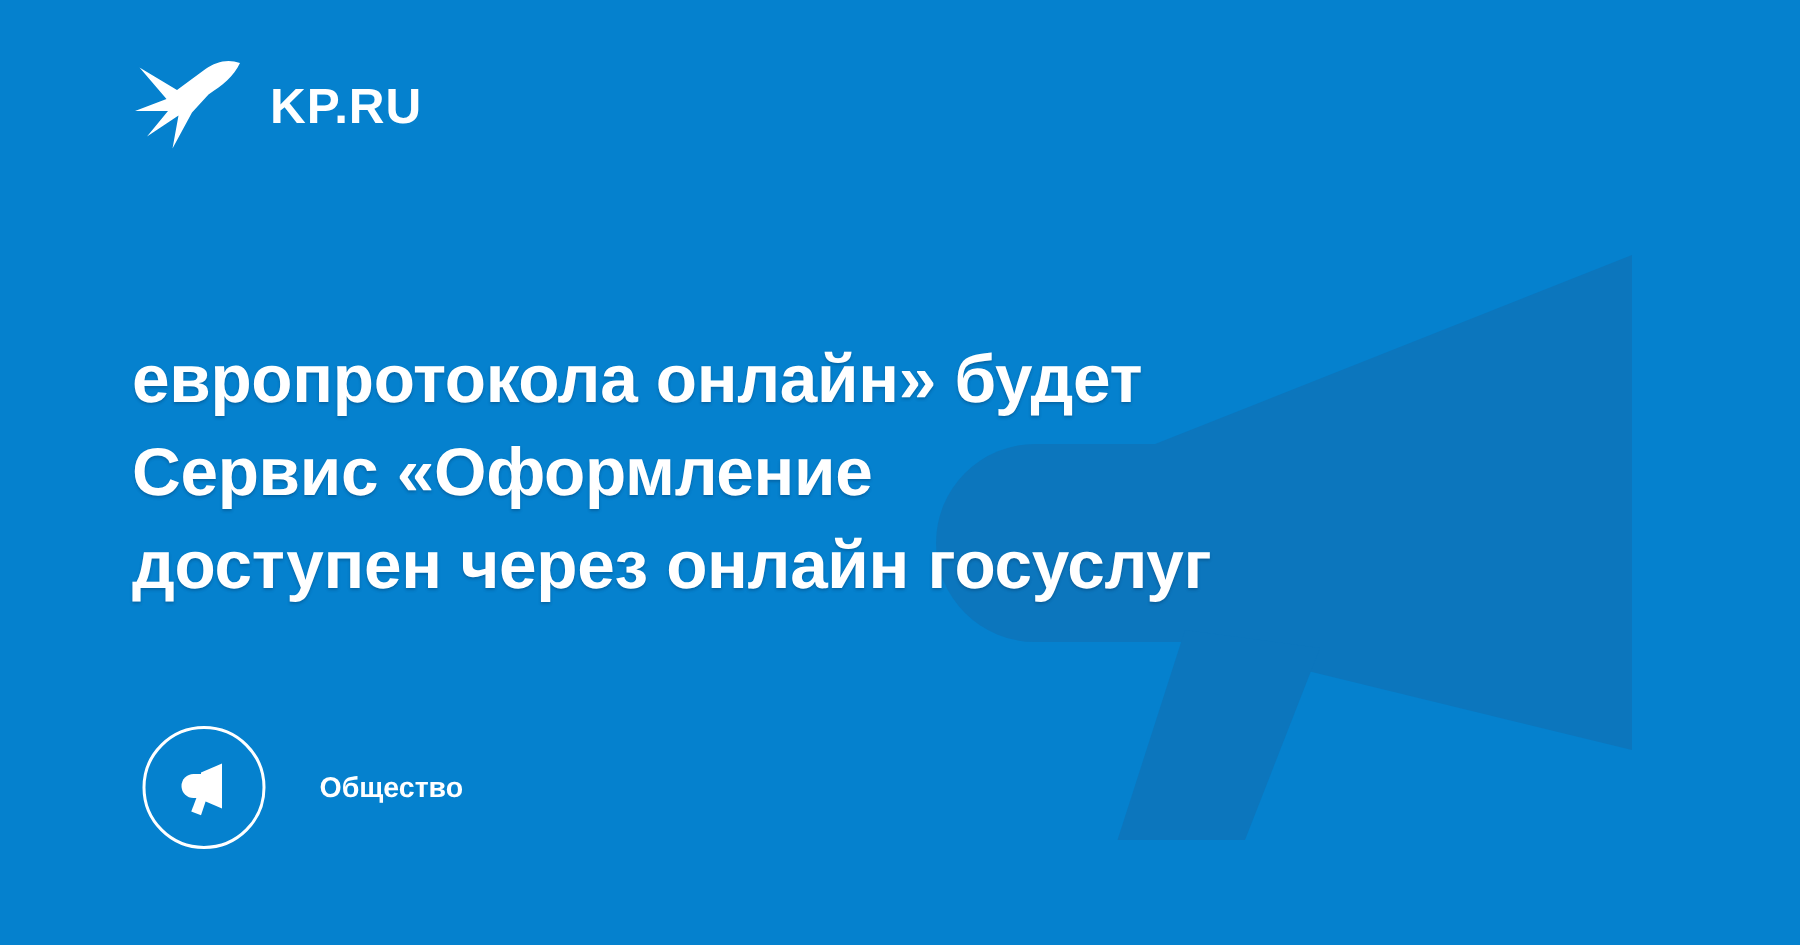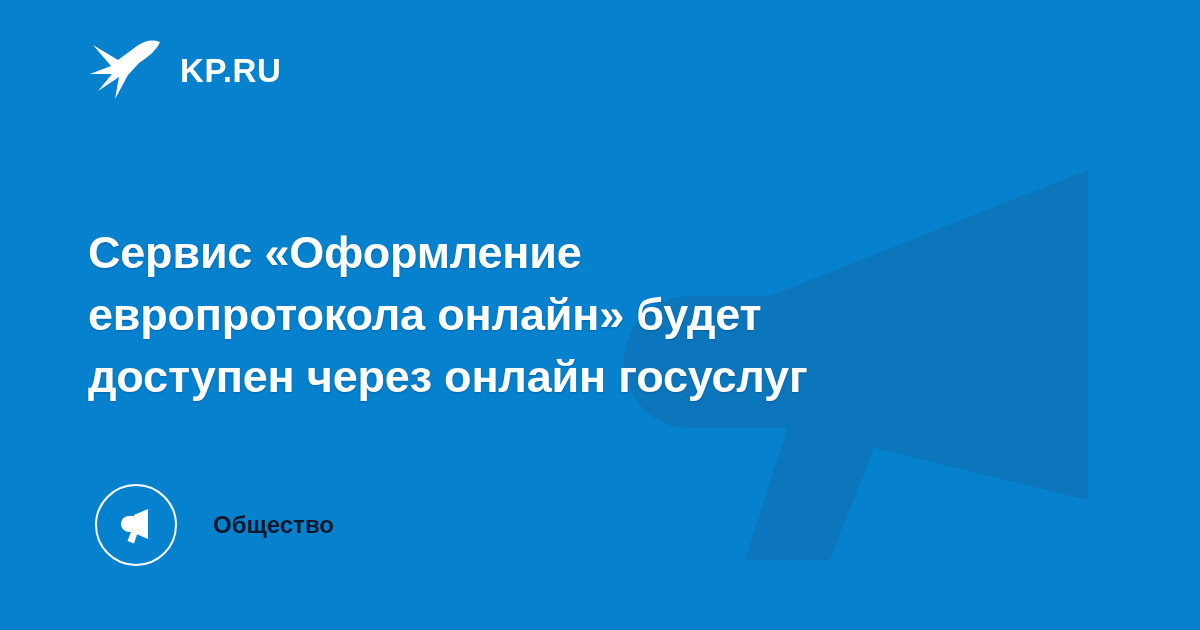--- a/index.html
+++ b/index.html
@@ -97,22 +97,22 @@
     align-items: center;
     justify-content: center;
     flex: 0 0 auto;
   }
   .category-icon {
     width: 42px;
     height: 42px;
     display: block;
   }
   .category-label {
-    color: #0f172a;
-    font-size: 24px;
+    color: #ffffff;
+    font-size: 19px;
     font-weight: 700;
     line-height: 1;
     white-space: nowrap;
   }
 </style>
 </head>
 <body>
 
 <div class="card">
 
@@ -126,22 +126,22 @@
   </svg>
 
   <div class="brand">
     <svg class="brand-bird" viewBox="0 0 74 74" aria-hidden="true">
       <path fill="#ffffff" d="M72 9 C64 6 56 8 49 13 L30 27 L5 12 L23 33 L2 41 L24 41 L10 58 L31 44 L27 66 L40 42 L51 30 C60 24 68 18 72 9 Z"></path>
     </svg>
     <span class="brand-name">KP.RU</span>
   </div>
 
   <h1 class="headline">
+    <span class="headline-line">европротокола онлайн» будет</span>
     <span class="headline-line">Сервис «Оформление</span>
-    <span class="headline-line">европротокола онлайн» будет</span>
     <span class="headline-line">доступен через онлайн госуслуг</span>
   </h1>
 
   <div class="category">
     <span class="category-circle">
       <svg class="category-icon" viewBox="0 0 42 42" aria-hidden="true">
         <path fill="#ffffff" d="M33 5 L33 35 L19 29 L19 11 Z"></path>
         <path fill="#ffffff" d="M14 12 L21 12 L21 28 L14 28 A8 8 0 0 1 14 12 Z"></path>
         <path fill="#ffffff" d="M16.5 26.5 L22.5 29 L19 39.5 L12.5 37 Z"></path>
       </svg>

